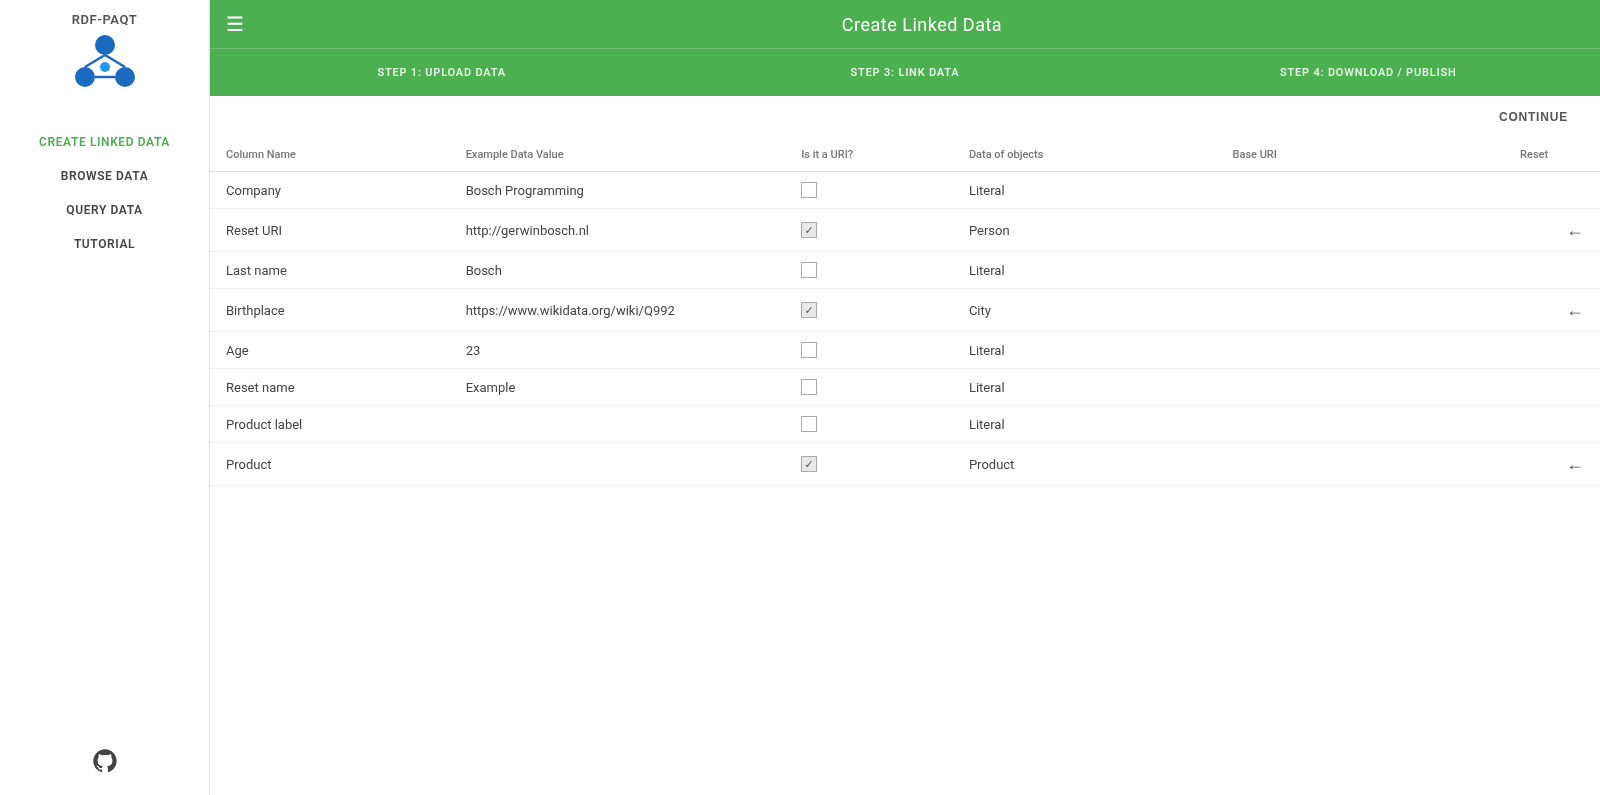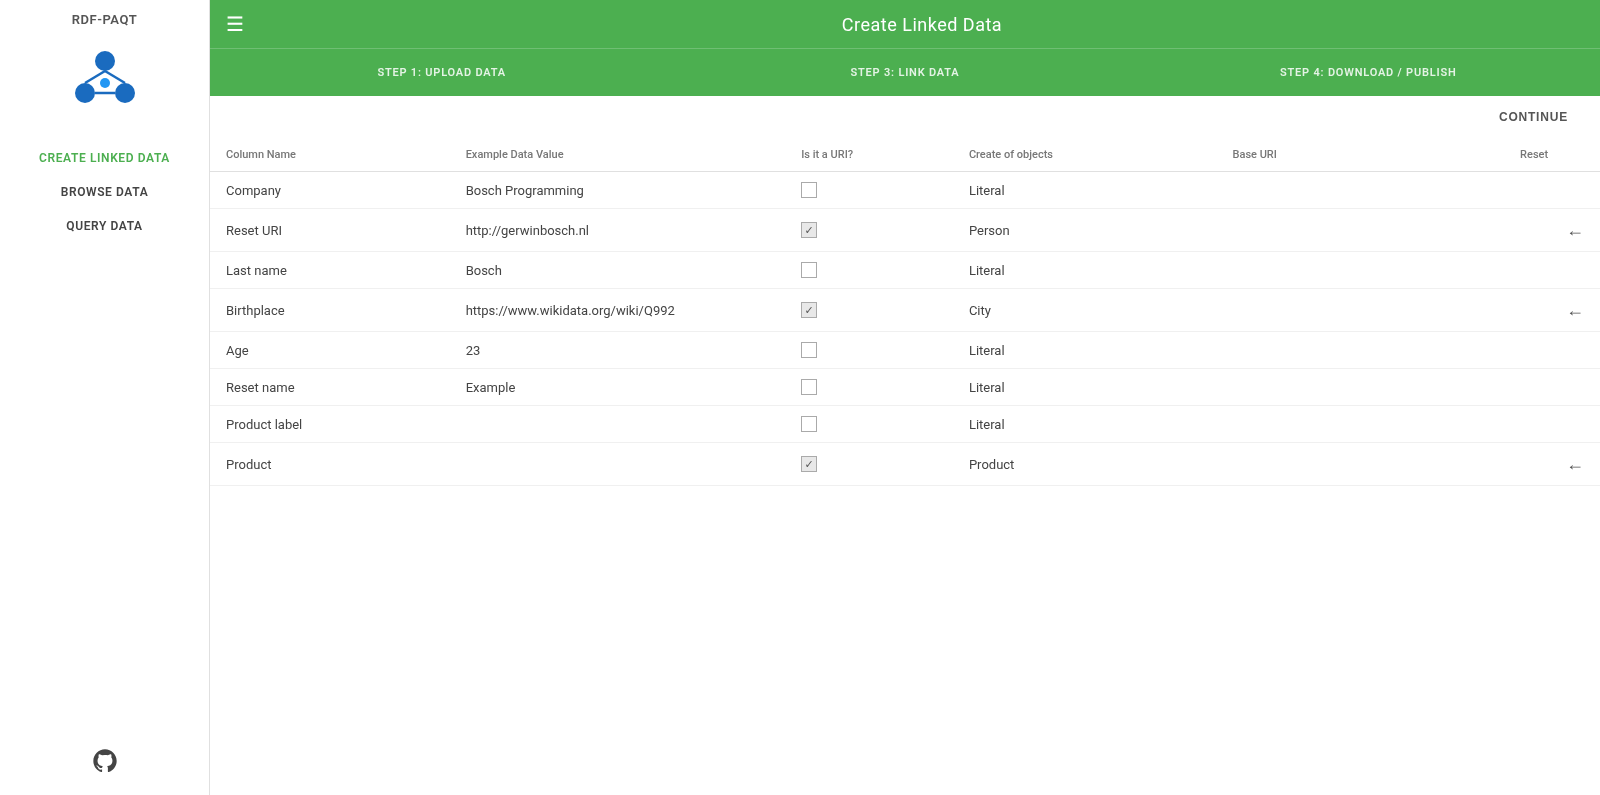--- a/index.html
+++ b/index.html
@@ -14,21 +14,21 @@
       display: flex;
       flex-direction: column;
       align-items: center;
       padding-top: 12px;
     }
     #sidebar .app-title {
       font-size: 13px;
       font-weight: 600;
       color: #555;
       letter-spacing: 0.5px;
-      margin-bottom: 16px;
+      margin-bottom: 0;
     }
     #sidebar .logo-area {
       margin-bottom: 24px;
     }
     #sidebar .logo-area svg {
       width: 70px;
       height: 70px;
     }
     #sidebar nav {
       width: 100%;
@@ -221,20 +221,21 @@
       <line x1="35" y1="28" x2="55" y2="40" stroke="#1a6bbf" stroke-width="2.5"></line>
       <line x1="25" y1="50" x2="45" y2="50" stroke="#1a6bbf" stroke-width="2.5"></line>
 
       <circle cx="35" cy="40" r="5" fill="#2196f3"></circle>
     </svg>
   </div>
   <nav>
     <div class="nav-item active">CREATE LINKED DATA</div>
     <div class="nav-item">BROWSE DATA</div>
     <div class="nav-item">QUERY DATA</div>
+    <div class="nav-item">TUTORIAL</div>
   </nav>
   <div class="github-icon">
     <svg width="28" height="28" viewBox="0 0 24 24" fill="#444" xmlns="http://www.w3.org/2000/svg">
       <path d="M12 2C6.477 2 2 6.477 2 12c0 4.418 2.865 8.166 6.839 9.489.5.092.682-.217.682-.482 0-.237-.009-.868-.013-1.703-2.782.604-3.369-1.342-3.369-1.342-.454-1.154-1.11-1.462-1.11-1.462-.908-.62.069-.607.069-.607 1.003.07 1.531 1.03 1.531 1.03.892 1.529 2.341 1.087 2.91.832.092-.647.35-1.088.636-1.338-2.22-.253-4.555-1.11-4.555-4.943 0-1.091.39-1.984 1.029-2.683-.103-.253-.446-1.27.098-2.647 0 0 .84-.269 2.75 1.025A9.578 9.578 0 0 1 12 6.836c.85.004 1.705.115 2.504.337 1.909-1.294 2.747-1.025 2.747-1.025.546 1.377.203 2.394.1 2.647.64.699 1.028 1.592 1.028 2.683 0 3.842-2.339 4.687-4.566 4.935.359.309.678.919.678 1.852 0 1.336-.012 2.415-.012 2.743 0 .267.18.578.688.48C19.138 20.163 22 16.418 22 12c0-5.523-4.477-10-10-10z"></path>
     </svg>
   </div>
 </aside>
 
 <div id="main">
 
@@ -253,21 +254,21 @@
     <div class="continue-row">
       <button class="continue-btn">CONTINUE</button>
     </div>
 
     <table class="data-table">
       <thead>
         <tr>
           <th class="col-name">Column Name</th>
           <th class="col-example">Example Data Value</th>
           <th class="col-uri">Is it a URI?</th>
-          <th class="col-class">Create of objects</th>
+          <th class="col-class">Data of objects</th>
           <th class="col-baseuri">Base URI</th>
           <th class="col-reset col-reset-cell">Reset</th>
         </tr>
       </thead>
       <tbody id="table-body">
 
           <tr>
             <td>Company</td>
             <td>Bosch Programming</td>
             <td>

